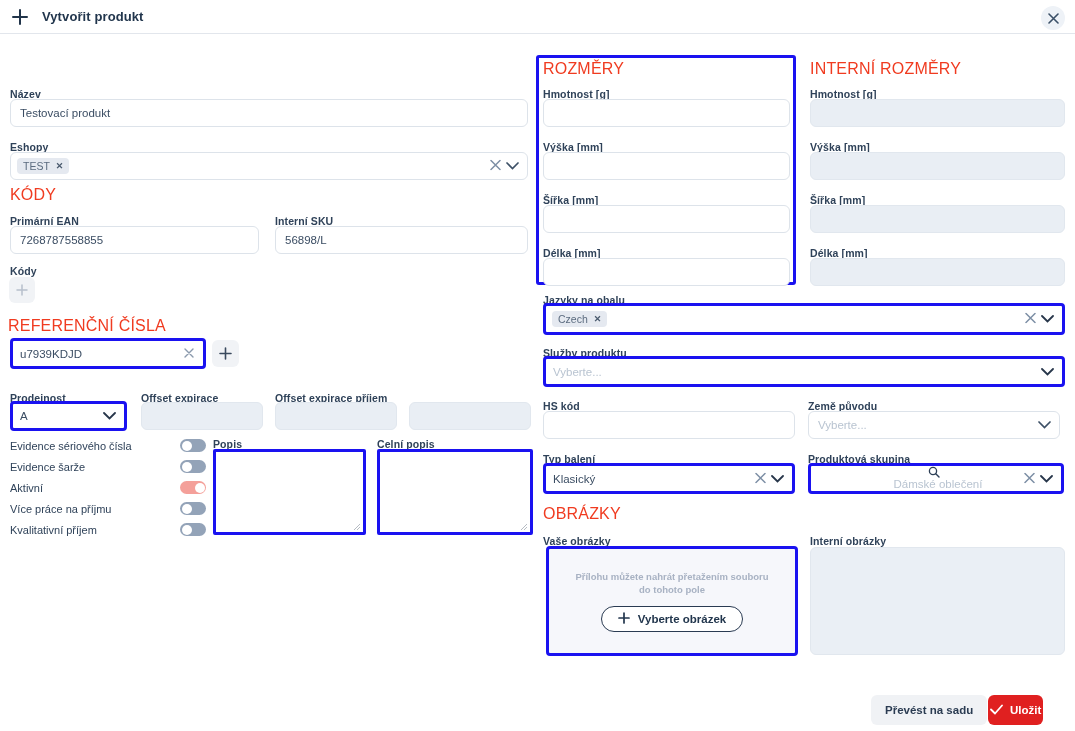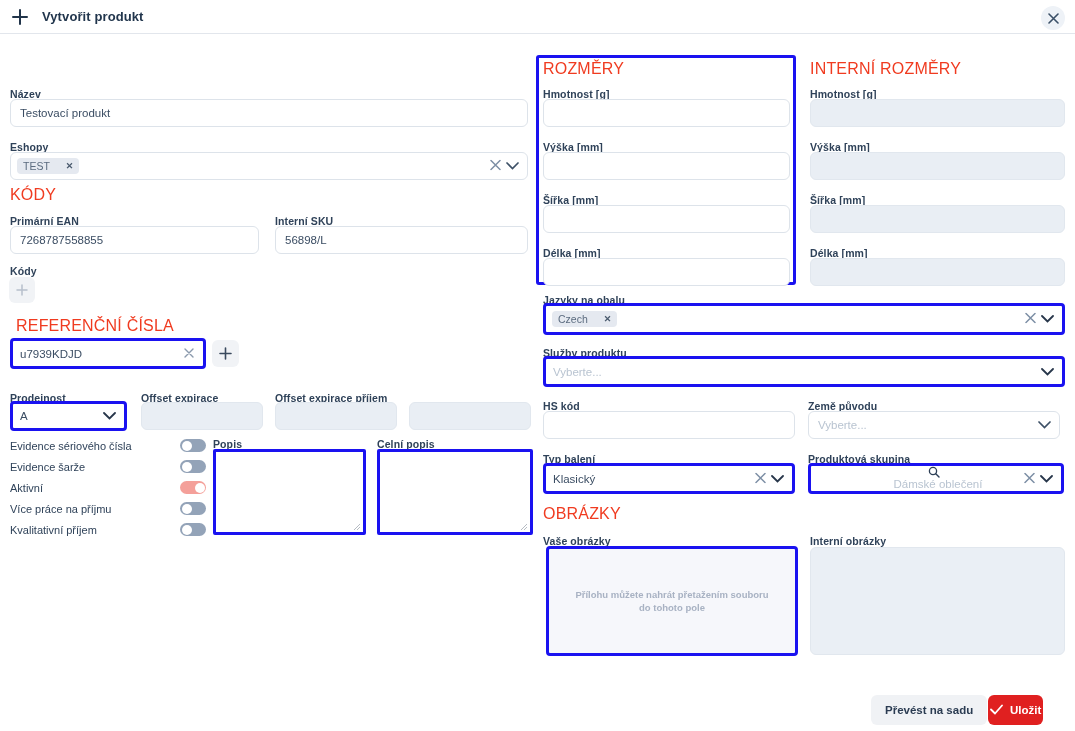--- a/index.html
+++ b/index.html
@@ -62,21 +62,21 @@
   .fld.disabled { background: #e9eef4; border-color: #e1e7ee; }
   .fld .val { color: #3b4d63; font-size: 11.5px; }
   .fld .ph { color: #b9c4d1; font-size: 11.5px; }
   .fld.hl { border: 3px solid #1a12f0; border-radius: 4px; padding: 0 7px; }
 
   .caret { position: absolute; right: 8px; top: 50%; transform: translateY(-50%); }
   .xclr  { position: absolute; right: 26px; top: 50%; transform: translateY(-50%); }
   .xclr.solo { right: 9px; }
 
   .chip {
-    display: inline-flex; align-items: center; gap: 16px;
+    display: inline-flex; align-items: center; gap: 6px;
     background: #e5e9f0; border-radius: 4px;
     padding: 2px 6px; font-size: 10.5px; color: #5b6b7f;
   }
   .chip .cx { font-size: 9px; font-weight: bold; color: #49596c; cursor: pointer; }
 
   .sqbtn {
     position: absolute; width: 26px; height: 26px;
     background: #f1f3f6; border-radius: 6px;
     display: flex; align-items: center; justify-content: center;
     cursor: pointer;
@@ -204,21 +204,21 @@
 
 <div style="position:absolute;left:10px;top:261px;">
   <span class="lbl">Kódy</span>
 </div>
 <div class="sqbtn" style="left:9px;top:277px;">
   <svg width="12" height="12" viewBox="0 0 12 12">
       <path d="M6 1v10M1 6h10" stroke="#b7c0cc" stroke-width="1.5" stroke-linecap="round"></path>
     </svg>
 </div>
 
-<div style="position:absolute;left:16px;top:317px;">
+<div style="position:absolute;left:8px;top:317px;">
   <span class="sec-hdr">REFERENČNÍ ČÍSLA</span>
 </div>
 <div class="fld hl" style="left:10px;top:338px;width:196px;height:31px;">
   <span class="val">u7939KDJD</span>
   <span class="xclr solo">
     <svg width="10" height="10" viewBox="0 0 10 10">
         <path d="M1 1l8 8M9 1l-8 8" stroke="#8b9aad" stroke-width="1.4" stroke-linecap="round"></path>
       </svg>
   </span>
 </div>
@@ -460,20 +460,28 @@
 </div>
 
 <div style="position:absolute;left:543px;top:505px;">
   <span class="sec-hdr">OBRÁZKY</span>
 </div>
 <div style="position:absolute;left:543px;top:531px;">
   <span class="lbl">Vaše obrázky</span>
 </div>
 <div class="dropzone" style="left:546px;top:546px;width:252px;height:110px;">
   <div class="dz-text">Přílohu můžete nahrát přetažením souboru do tohoto pole</div>
+  <div class="dz-btn">
+    <span>
+      <svg width="12" height="12" viewBox="0 0 12 12">
+          <path d="M6 1v10M1 6h10" stroke="#22364d" stroke-width="1.7" stroke-linecap="round"></path>
+        </svg>
+    </span>
+    <span>Vyberte obrázek</span>
+  </div>
 </div>
 
 <div style="position:absolute;left:810px;top:531px;">
   <span class="lbl">Interní obrázky</span>
 </div>
 <div class="internal-box" style="left:810px;top:547px;width:255px;height:108px;"></div>
 
 <div class="btn secondary" style="left:871px;top:695px;">
   <span>Převést na sadu</span>
 </div>

